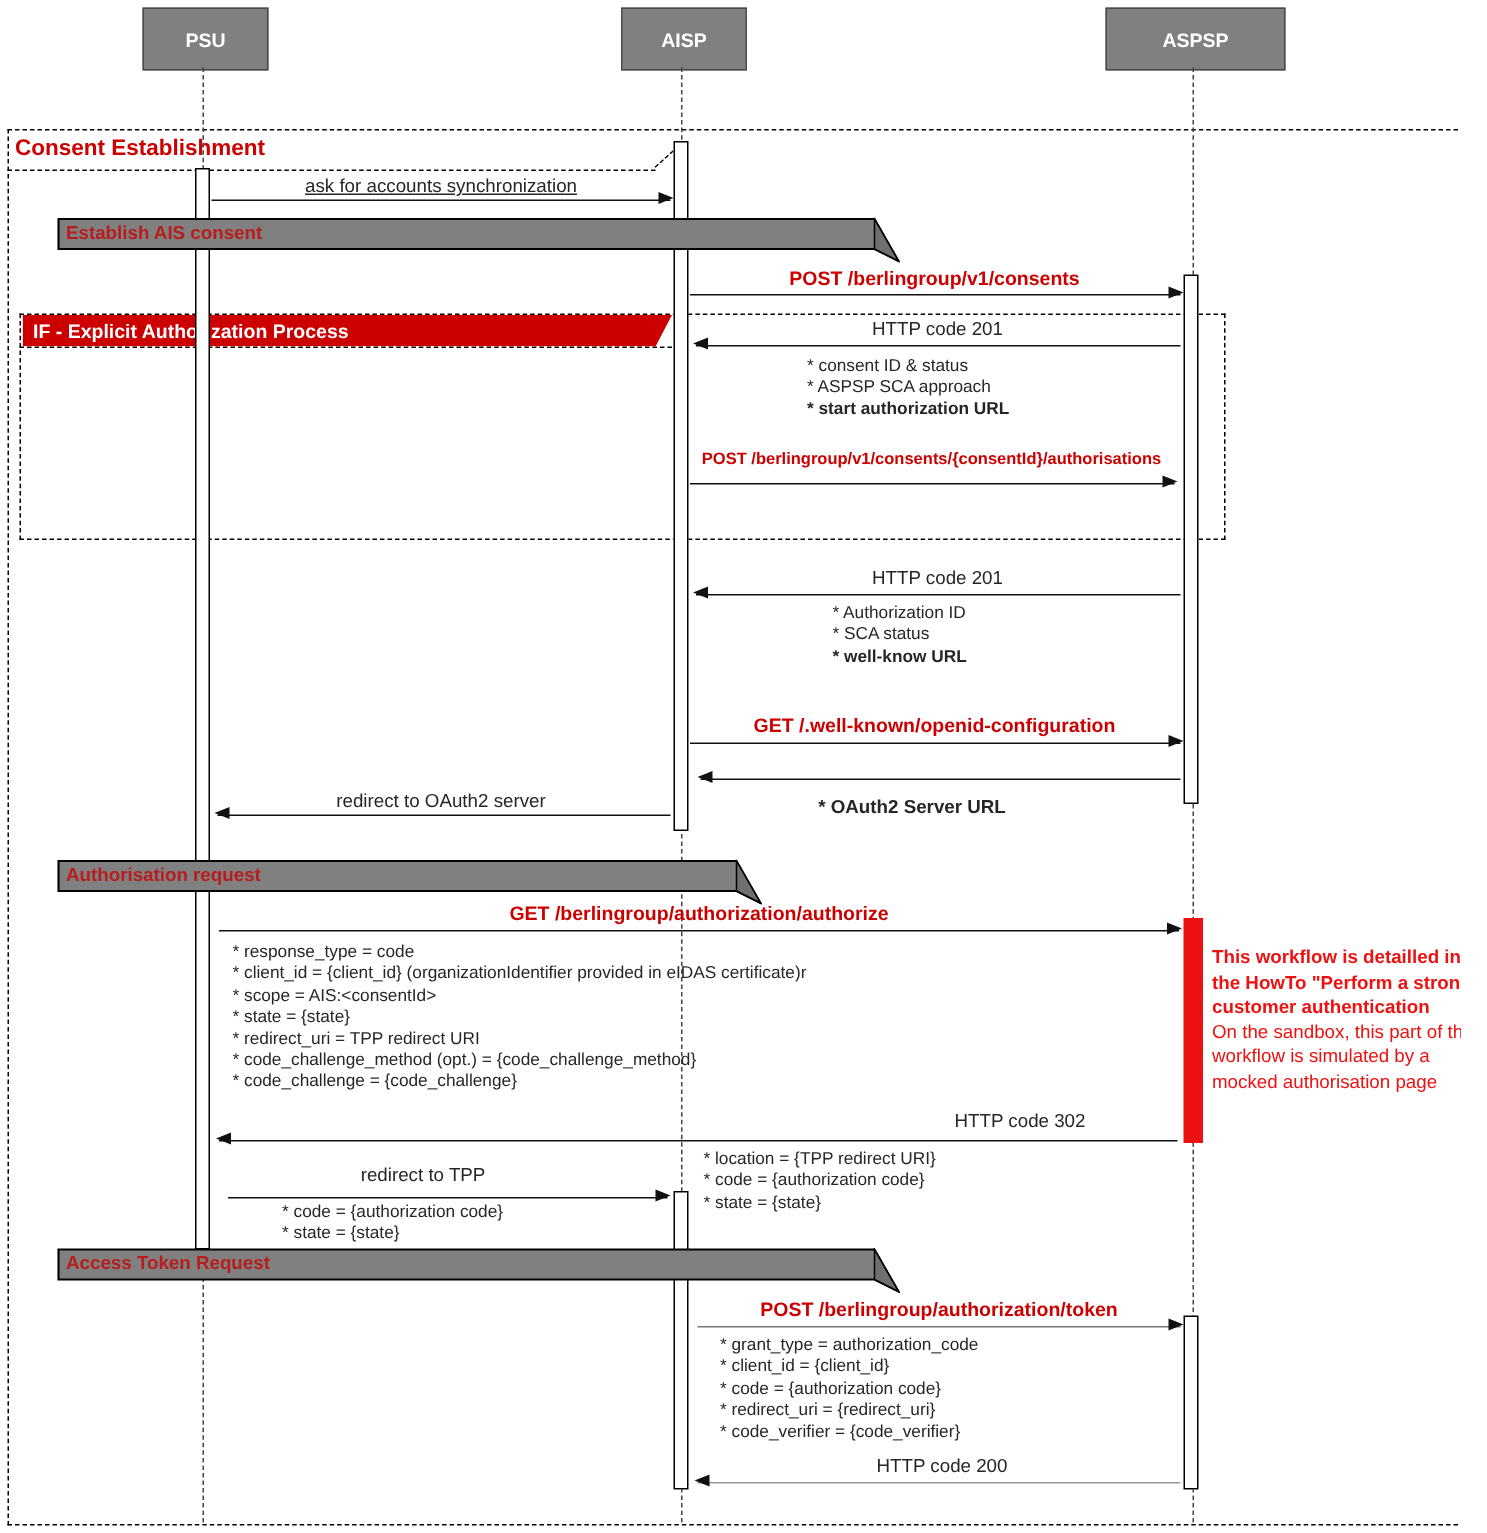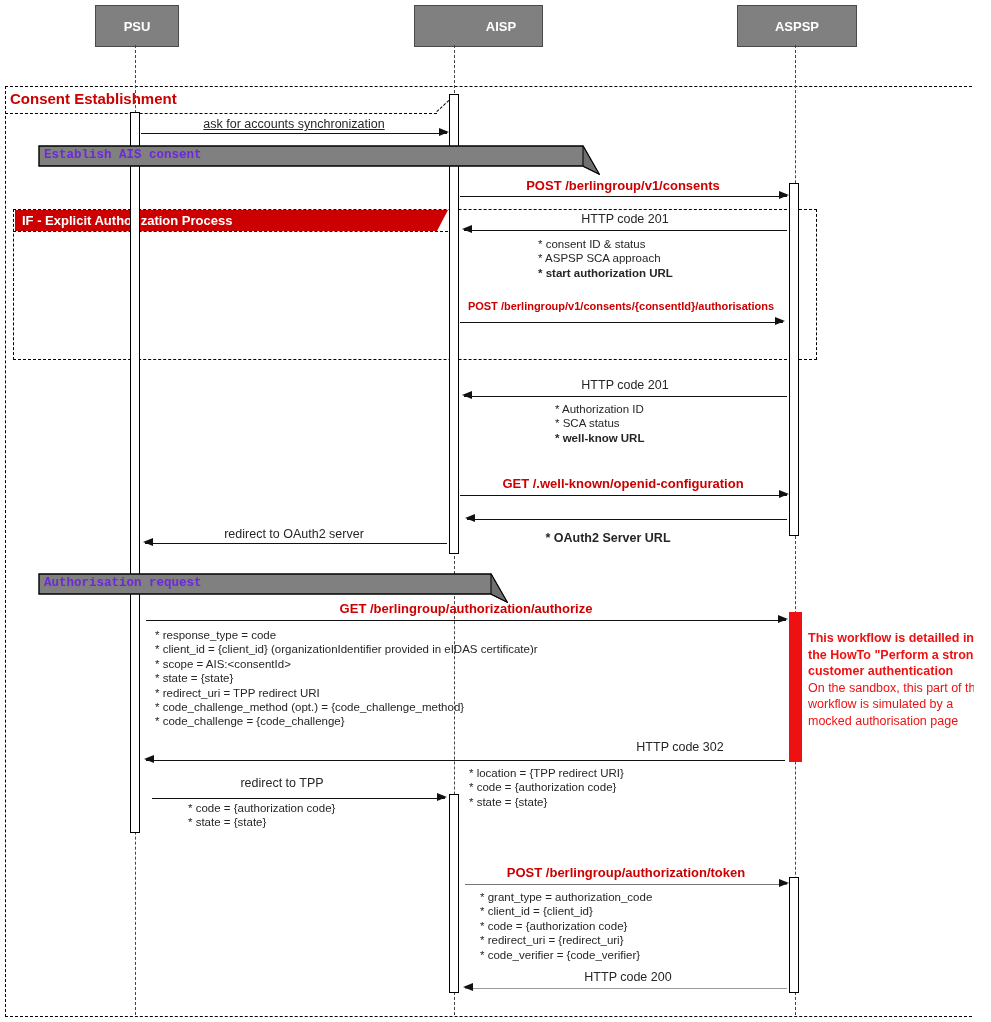--- a/index.html
+++ b/index.html
@@ -10,21 +10,21 @@
   .lifeline{position:absolute;top:45px;height:970px;width:0;border-left:1px dashed #444;z-index:3;}
   .frame{position:absolute;border:1px dashed #000;z-index:1;}
   .frame-title{position:absolute;left:10px;top:90px;color:#cc0000;font-weight:bold;font-size:15px;z-index:2;}
   .dashline{position:absolute;height:0;border-top:1px dashed #000;z-index:1;}
   .banner{position:absolute;left:15px;top:210px;width:433px;height:21px;background:#cc0000;
     color:#fff;font-weight:bold;font-size:13px;line-height:21px;padding-left:7px;box-sizing:border-box;
     clip-path:polygon(0 0,100% 0,calc(100% - 11px) 100%,0 100%);z-index:2;white-space:nowrap;}
   .activation{position:absolute;width:10px;background:#fff;border:1px solid #000;box-sizing:border-box;z-index:4;}
   .activation.red{width:13px;background:#ee1111;border:none;z-index:4;}
   .note{position:absolute;height:30px;z-index:5;}
-  .note .note-label{position:absolute;left:6px;top:3px;color:#6d28d9;font-weight:bold;font-size:12.5px;white-space:nowrap;font-family:Liberation Mono, monospace;}
+  .note .note-label{position:absolute;left:6px;top:3px;color:#b91c1c;font-weight:bold;font-size:12.5px;white-space:nowrap;}
   .line{position:absolute;height:0;border-top:1.6px solid #111;z-index:6;}
   .line .head{position:absolute;top:-5.8px;width:0;height:0;border-top:4.5px solid transparent;border-bottom:4.5px solid transparent;}
   .line .head.r{right:-2px;border-left:10px solid #111;}
   .line .head.l{left:-2px;border-right:10px solid #111;}
   .mlabel{position:absolute;transform:translateX(-50%);white-space:nowrap;font-size:12.5px;color:#262626;z-index:6;}
   .mlabel.redb{color:#cc0000;font-weight:bold;font-size:13px;}
   .mlabel.redb.small{font-size:11px;}
   .mlabel.bold{font-weight:bold;}
   .bullets{position:absolute;font-size:11.5px;color:#262626;line-height:14.4px;white-space:nowrap;z-index:6;}
   .bullets .bb{font-weight:bold;}
@@ -32,21 +32,21 @@
   .side-note{position:absolute;left:808px;top:630px;width:180px;color:#ee1111;font-size:12.5px;line-height:16.5px;z-index:6;}
   .side-note .sn-bold{font-weight:bold;}
   .diag{position:absolute;width:21px;height:0;border-top:1px dashed #000;transform:rotate(-42deg);z-index:1;}
 </style>
 </head>
 <body>
 
 <div id="diagram">
 
   <div class="actor" style="left:95px;width:82px;">PSU</div>
-  <div class="actor" style="left:414px;width:82px;padding-left:45px;">AISP</div>
+  <div class="actor" style="left:414px;width:82px;">AISP</div>
   <div class="actor" style="left:737px;width:118px;">ASPSP</div>
 
   <div class="lifeline" style="left:135px;"></div>
   <div class="lifeline" style="left:454px;"></div>
   <div class="lifeline" style="left:795px;"></div>
 
   <div class="frame" style="left:5px;top:86px;width:980px;height:929px;"></div>
   <div class="frame-title">Consent Establishment</div>
   <div class="dashline" style="left:5px;top:113px;width:432px;"></div>
   <div class="diag" style="left:434px;top:104px;"></div>
@@ -68,20 +68,27 @@
         <polygon points="545,1 561,29 545,21" fill="#6f6f6f" stroke="#000" stroke-width="1"></polygon>
       </svg>
     <span class="note-label">Establish AIS consent</span>
   </div>
   <div class="note" style="left:38px;top:573px;width:470px;">
     <svg width="470" height="30">
         <polygon points="1,1 453,1 469,29 453,21 1,21" fill="#808080" stroke="#000" stroke-width="1.4"></polygon>
         <polygon points="453,1 469,29 453,21" fill="#6f6f6f" stroke="#000" stroke-width="1"></polygon>
       </svg>
     <span class="note-label">Authorisation request</span>
+  </div>
+  <div class="note" style="left:38px;top:832px;width:562px;">
+    <svg width="562" height="30">
+        <polygon points="1,1 545,1 561,29 545,21 1,21" fill="#808080" stroke="#000" stroke-width="1.4"></polygon>
+        <polygon points="545,1 561,29 545,21" fill="#6f6f6f" stroke="#000" stroke-width="1"></polygon>
+      </svg>
+    <span class="note-label">Access Token Request</span>
   </div>
 
   <div class="mlabel" style="left:294px;top:117px;text-decoration:underline;">ask for accounts synchronization</div>
   <div class="line" style="left:141px;top:133px;width:306px;">
       <span class="head r"></span>
     </div>
 
   <div class="mlabel redb" style="left:623px;top:178px;">POST /berlingroup/v1/consents</div>
   <div class="line" style="left:460px;top:196px;width:327px;">
       <span class="head r"></span>

